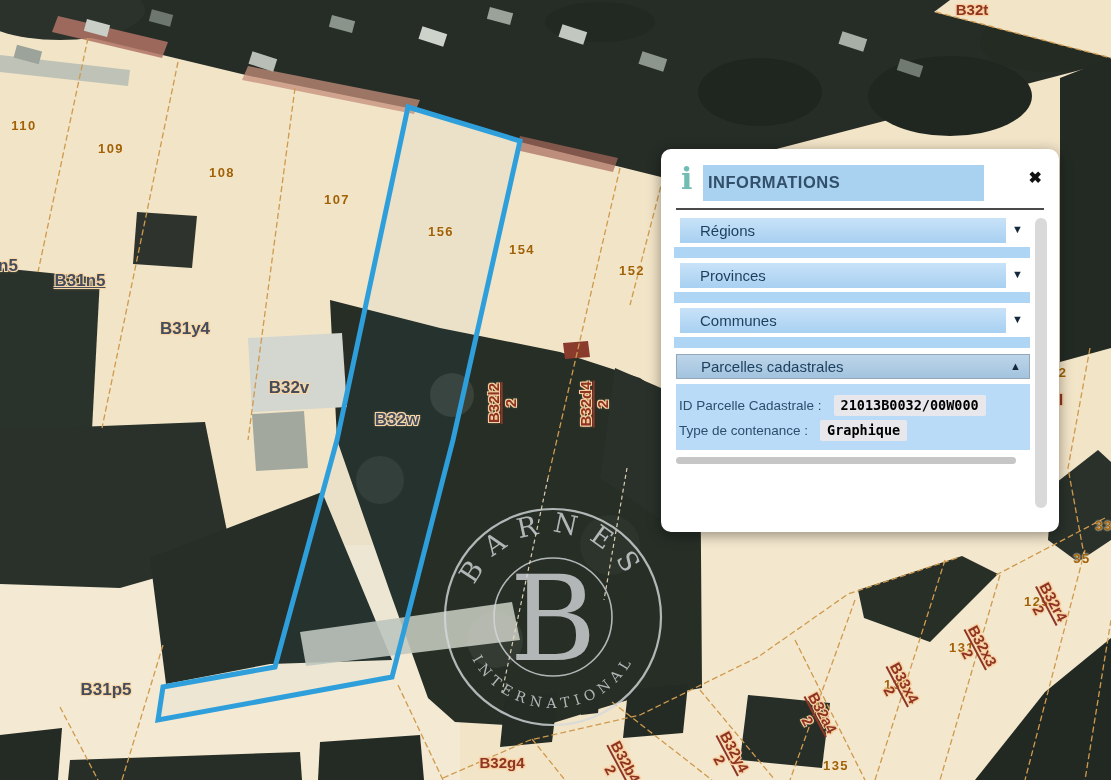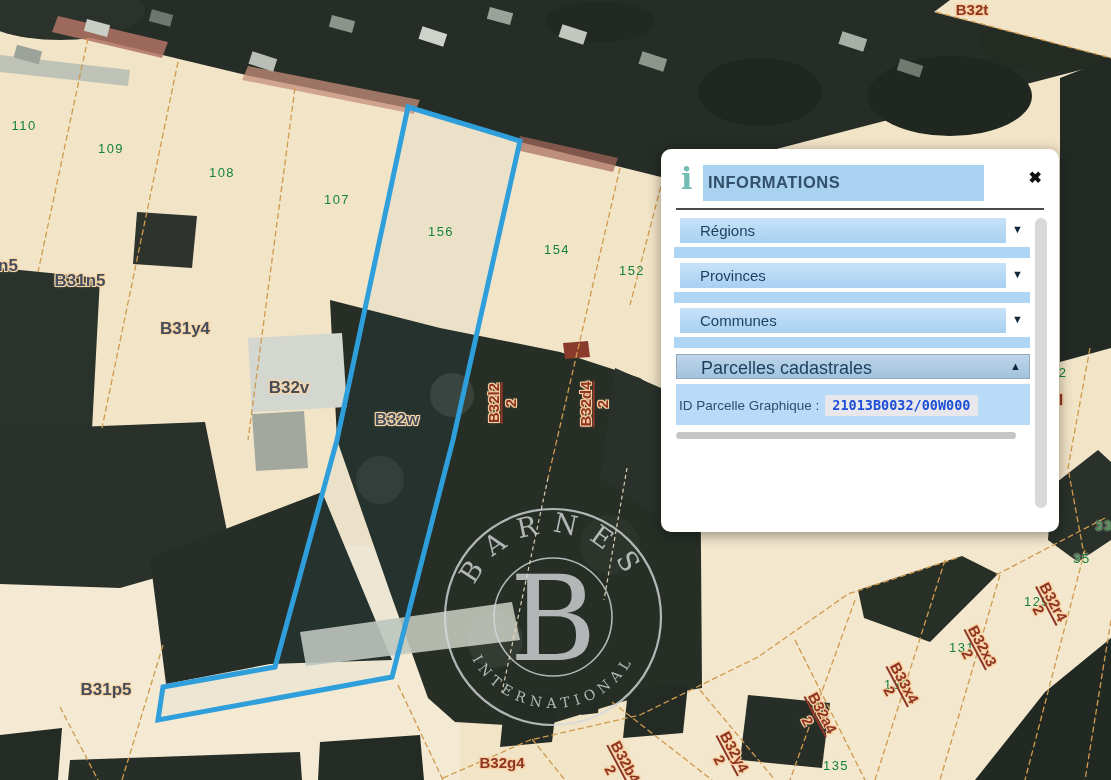--- a/index.html
+++ b/index.html
@@ -2,21 +2,21 @@
 <html><head>
 <meta charset="utf-8">
 <style>
   html,body{margin:0;padding:0;background:#888;}
   #stage{position:relative;width:1111px;height:780px;overflow:hidden;
          font-family:"Liberation Sans",sans-serif;background:#f2e4c7;}
   #mapsvg{position:absolute;left:0;top:0;}
   
   #labels{position:absolute;left:0;top:0;width:100%;height:100%;pointer-events:none;}
   .mlab{position:absolute;white-space:nowrap;transform:translate(-50%,-50%);}
-  .num{font-size:13px;font-weight:normal;letter-spacing:1.5px;color:#15803d;
+  .num{font-size:13px;font-weight:bold;letter-spacing:1.5px;color:#a16207;
        text-shadow:0 0 2px #f5e8cc,0 0 2px #f5e8cc;}
   .lblB{font-size:17px;font-weight:bold;color:#454c5c;
         text-shadow:-1px -1px 0 #f8d7a8,1px -1px 0 #f8d7a8,-1px 1px 0 #f8d7a8,1px 1px 0 #f8d7a8,0 0 3px #f8d7a8;}
   .lblM{font-size:15px;font-weight:bold;color:#8e3424;
         text-shadow:-1px -1px 0 #f8cf9e,1px -1px 0 #f8cf9e,-1px 1px 0 #f8cf9e,1px 1px 0 #f8cf9e,0 0 3px #f8cf9e;}
   .u{border-bottom:2px solid currentColor;padding-bottom:16px;}
   .frac{display:flex;flex-direction:column;align-items:center;line-height:1.02;}
   .frac .fnum{border-bottom:2px solid currentColor;padding:0 1px;}
   
   #panel{position:absolute;left:661px;top:149px;width:398px;height:383px;background:#fff;
@@ -32,26 +32,26 @@
   .p-sep{position:absolute;left:15px;right:15px;top:59px;border-top:2px solid #4a4a4a;}
   .p-body{position:absolute;left:0;top:64px;width:100%;}
   .dd-row{position:relative;margin:5px 28px 0 19px;height:25px;}
   .dd-band{position:absolute;left:0;top:0;width:326px;height:25px;
            background:linear-gradient(#c8e2f8,#a8d0f1);}
   .dd-label{position:absolute;left:20px;top:4px;font-size:15px;color:#1c3f5e;}
   .dd-caret{position:absolute;right:8px;top:5px;font-size:11px;color:#14283c;}
   .thin-bar{margin:4px 29px 0 13px;height:11px;background:#aed5f3;}
   .sec-row{position:relative;margin:6px 29px 0 15px;height:25px;
            background:linear-gradient(#bdd5e9,#a2c3de);border:1px solid #93a7b8;box-sizing:border-box;}
-  .sec-label{position:absolute;left:24px;top:3px;font-size:18px;color:#1c3f5e;}
+  .sec-label{position:absolute;left:24px;top:3px;font-size:15px;color:#1c3f5e;}
   .details{margin:5px 29px 0 15px;background:#b9dbf7;padding:8px 4px 8px 3px;}
   .drow{height:25px;line-height:25px;white-space:nowrap;}
   .dlabel{font-size:13.5px;color:#2c4f6e;}
-  .dvalue{display:inline-block;margin-left:6px;padding:0 7px;background:#e8e8ec;border-radius:2px;
-          font-family:"DejaVu Sans Mono",monospace;font-size:13.5px;font-weight:bold;color:#1d4ed8;
+  .dvalue{display:inline-block;margin-left:12px;padding:0 7px;background:#e8e8ec;border-radius:2px;
+          font-family:"DejaVu Sans Mono",monospace;font-size:13.5px;font-weight:bold;color:#000000;
           line-height:21px;vertical-align:middle;}
   .hscroll{margin:7px 43px 0 15px;height:7px;background:#c6c6c6;border-radius:4px;}
   .vscroll{position:absolute;right:12px;top:69px;width:12px;height:290px;background:#d9d9d9;
            border-radius:6px;}
 </style>
 </head>
 <body>
 
 <div id="stage">
 
@@ -170,31 +170,31 @@
       <text x="553" y="660" text-anchor="middle" font-family="DejaVu Serif, serif" font-size="118" fill="#d5d9dc">B</text>
     </g>
   </svg>
 
   <div id="labels">
       <div class="mlab num" style="left: 24px; top: 125px; transform: translate(-50%, -50%);">110</div>
       <div class="mlab num" style="left: 111px; top: 148px; transform: translate(-50%, -50%);">109</div>
       <div class="mlab num" style="left: 222px; top: 172px; transform: translate(-50%, -50%);">108</div>
       <div class="mlab num" style="left: 337px; top: 199px; transform: translate(-50%, -50%);">107</div>
       <div class="mlab num" style="left: 441px; top: 231px; transform: translate(-50%, -50%);">156</div>
-      <div class="mlab num" style="left: 557px; top: 249px; transform: translate(-50%, -50%);">154</div>
+      <div class="mlab num" style="left: 522px; top: 249px; transform: translate(-50%, -50%);">154</div>
       <div class="mlab num" style="left: 632px; top: 270px; transform: translate(-50%, -50%);">152</div>
       <div class="mlab num" style="left: 1063px; top: 372px; transform: translate(-50%, -50%);">2</div>
       <div class="mlab num" style="left: 1104px; top: 525px; transform: translate(-50%, -50%);">33</div>
       <div class="mlab num" style="left: 1082px; top: 558px; transform: translate(-50%, -50%);">35</div>
       <div class="mlab num" style="left: 1037px; top: 601px; transform: translate(-50%, -50%);">129</div>
       <div class="mlab num" style="left: 962px; top: 647px; transform: translate(-50%, -50%); text-align: center;">131</div>
       <div class="mlab num" style="left: 897px; top: 684px; transform: translate(-50%, -50%);">133</div>
       <div class="mlab num" style="left: 817px; top: 765px; transform: translate(-50%, -50%); padding-left: 38px;">135</div>
       <div class="mlab lblB" style="left: 8px; top: 266px; transform: translate(-50%, -50%);">n5</div>
-      <div class="mlab lblB" style="left: 80px; top: 281px; transform: translate(-50%, -50%);">B31n5</div>
+      <div class="mlab lblB" style="left: 80px; top: 281px; transform: translate(-50%, -50%); text-decoration: underline;">B31n5</div>
       <div class="mlab lblB" style="left: 185px; top: 329px; transform: translate(-50%, -50%);">B31y4</div>
       <div class="mlab lblB" style="left: 289px; top: 388px; transform: translate(-50%, -50%);">B32v</div>
       <div class="mlab lblB" style="left: 397px; top: 420px; transform: translate(-50%, -50%);">B32w</div>
       <div class="mlab lblB" style="left: 106px; top: 690px; transform: translate(-50%, -50%);">B31p5</div>
       <div class="mlab lblM" style="left: 972px; top: 9px; transform: translate(-50%, -50%); text-align: center;">B32t</div>
       <div class="mlab lblM" style="left: 1061px; top: 399px; transform: translate(-50%, -50%);">l</div>
       <div class="mlab lblM u" style="left: 502px; top: 771px; transform: translate(-50%, -50%);">B32g4</div>
       <div class="mlab lblM frac" style="left: 502px; top: 403px; transform: translate(-50%, -50%) rotate(-90deg);">
         <span class="fnum">B32l2</span>
         <span class="fden">2</span>
@@ -260,21 +260,24 @@
       </div>
       <div class="thin-bar"></div>
 
       <div class="sec-row">
         <span class="sec-label">Parcelles cadastrales</span>
         <span class="dd-caret">▲</span>
       </div>
 
       <div class="details">
         <div class="drow">
-          <span class="dlabel">ID Parcelle Graphique :</span><span class="dvalue">21013B0032/00W000</span>
+          <span class="dlabel">ID Parcelle Cadastrale :</span><span class="dvalue">21013B0032/00W000</span>
+        </div>
+        <div class="drow">
+          <span class="dlabel">Type de contenance :</span><span class="dvalue">Graphique</span>
         </div>
       </div>
 
       <div class="hscroll"></div>
     </div>
     <div class="vscroll"></div>
   </div>
 </div>
 
 </body></html>

